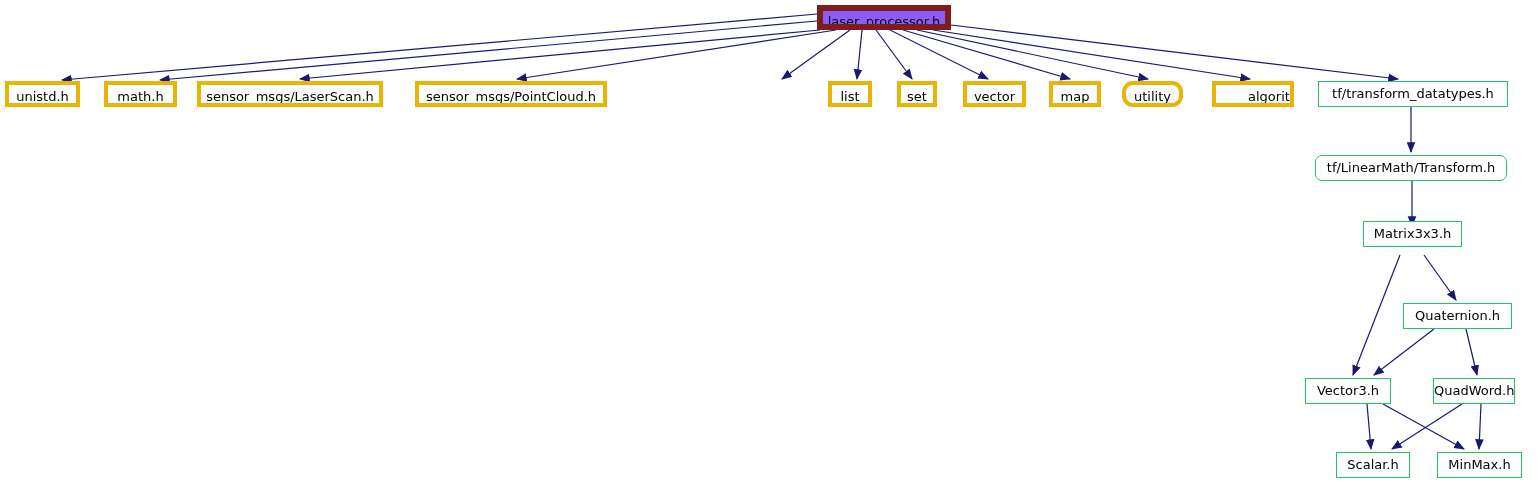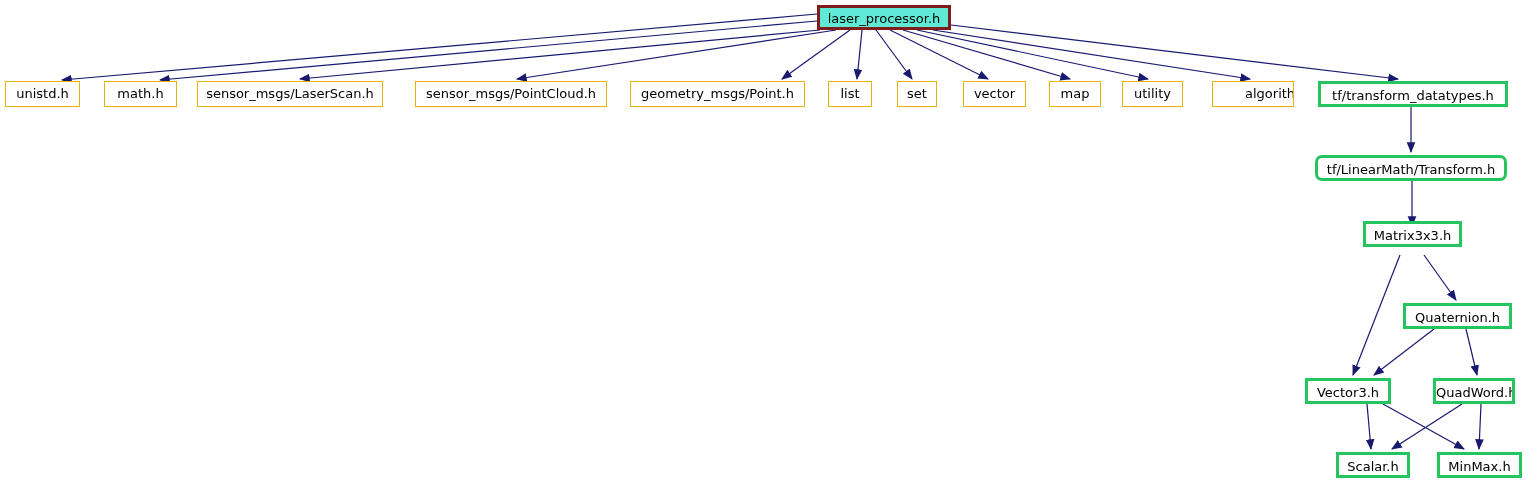--- a/index.html
+++ b/index.html
@@ -20,34 +20,34 @@
     left: 0;
     top: 0;
     width: 1539px;
     height: 485px;
   }
   .node {
     position: absolute;
     box-sizing: border-box;
     height: 26px;
     background: #ffffff;
-    border: 1px solid #eab308;
+    border: 4px solid #eab308;
     color: #000000;
     font-size: 13px;
     line-height: 23px;
     text-align: center;
     white-space: nowrap;
     overflow: hidden;
   }
   .node.linked {
-    border: 3px solid #22c55e;
+    border: 1px solid #22c55e;
   }
   .node.root {
-    background: #5eead4;
-    border: 3px solid #7f1d1d;
+    background: #8b5cf6;
+    border: 6px solid #7f1d1d;
     height: 25px;
     line-height: 21px;
   }
   .edge-line {
     stroke: #191970;
     stroke-width: 1.2;
     fill: none;
   }
 </style>
 </head>
@@ -90,31 +90,30 @@
   <div class="node root" style="left:817px; top:5px; width:134px;">laser_processor.h</div>
 
   <div class="node" style="left:5px; top:81px; width:75px;">unistd.h</div>
 
   <div class="node" style="left:104px; top:81px; width:73px;">math.h</div>
 
   <div class="node" style="left:197px; top:81px; width:186px;">sensor_msgs/LaserScan.h</div>
 
   <div class="node" style="left:415px; top:81px; width:192px;">sensor_msgs/PointCloud.h</div>
 
-  <div class="node" style="left:630px; top:81px; width:175px;">geometry_msgs/Point.h</div>
 
   <div class="node" style="left:828px; top:81px; width:44px;">list</div>
 
   <div class="node" style="left:897px; top:81px; width:40px;">set</div>
 
   <div class="node" style="left:963px; top:81px; width:63px;">vector</div>
 
   <div class="node" style="left:1049px; top:81px; width:52px;">map</div>
 
-  <div class="node" style="left:1122px; top:81px; width:61px;">utility</div>
+  <div class="node" style="left:1122px; top:81px; width:61px;border-radius:11px;">utility</div>
 
   <div class="node" style="left:1212px; top:81px; width:82px;padding-left:32px;">algorithm</div>
 
   <div class="node linked" style="left:1318px; top:81px; width:190px;">tf/transform_datatypes.h</div>
 
   <div class="node linked" style="left:1315px; top:155px; width:192px;border-radius:7px;">tf/LinearMath/Transform.h</div>
 
   <div class="node linked" style="left:1363px; top:221px; width:99px;">Matrix3x3.h</div>
 
   <div class="node linked" style="left:1403px; top:303px; width:109px;">Quaternion.h</div>

